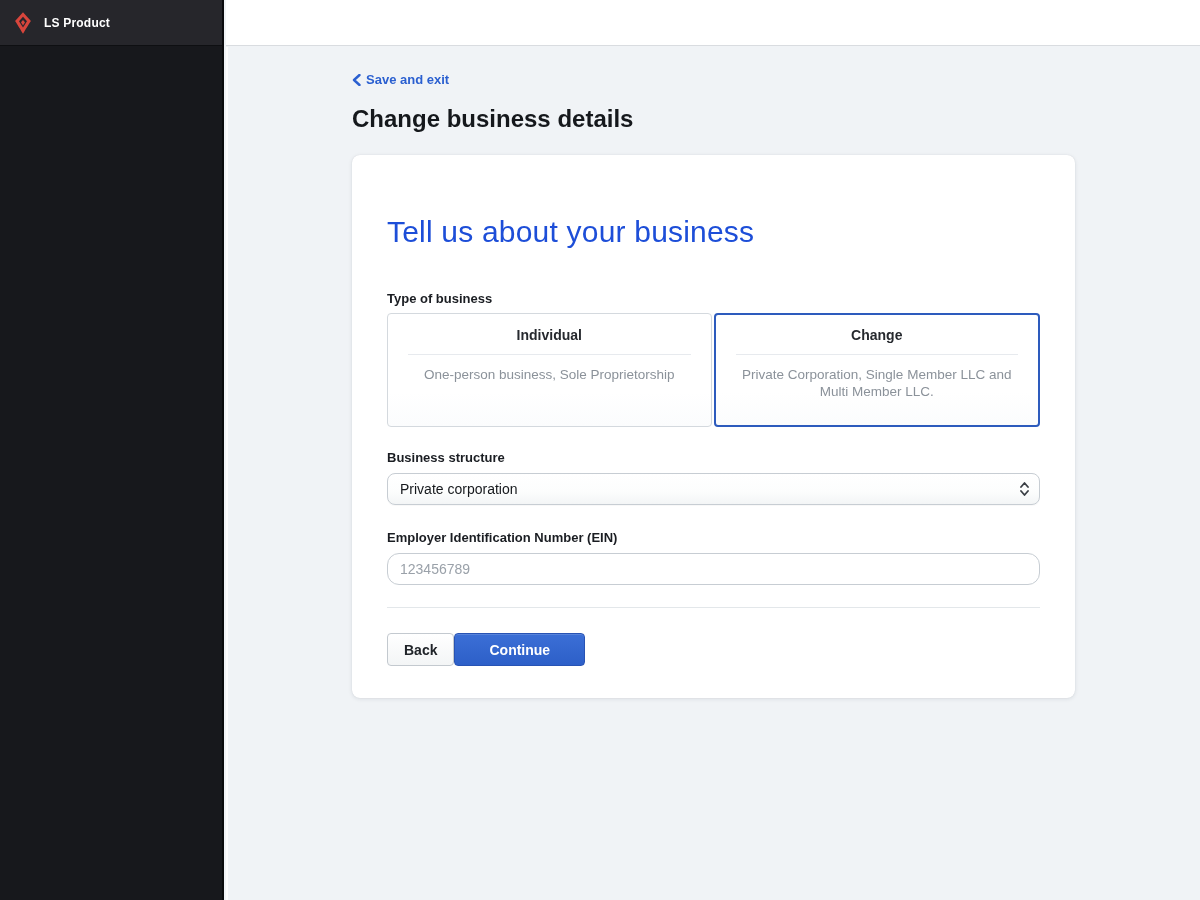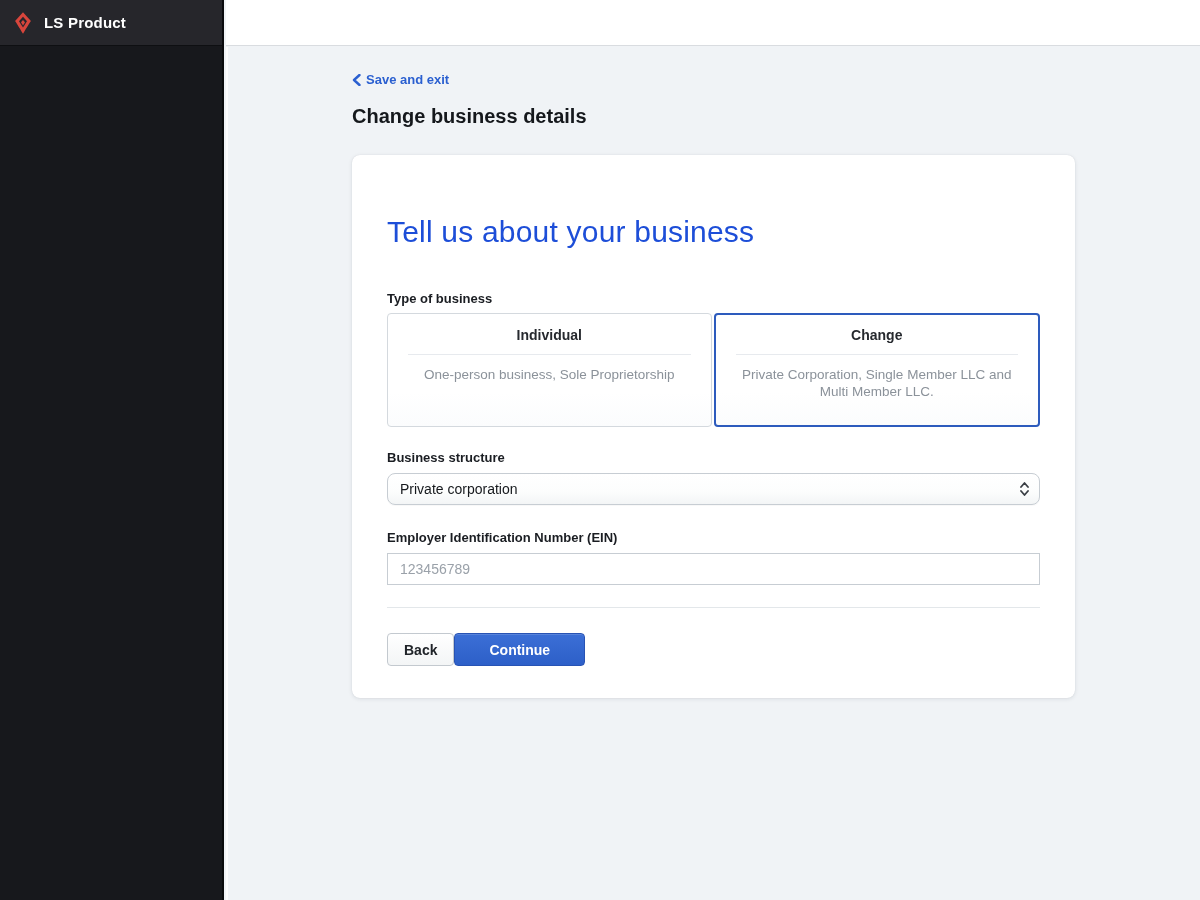--- a/index.html
+++ b/index.html
@@ -17,21 +17,21 @@
     background: #17181c;
     border-right: 2px solid #0a0b0d;
   }
   .sidebar-header {
     height: 46px; background: #26262b;
     display: flex; align-items: center; padding: 0 12px;
     border-bottom: 1px solid #0e0f12;
   }
   .logo-wrap { width: 22px; height: 26px; display: flex; align-items: center; justify-content: center; }
   .product-name {
-    color: #ffffff; font-size: 15px; font-weight: 700; margin-left: 10px; letter-spacing: .2px;
+    color: #ffffff; font-size: 12px; font-weight: 700; margin-left: 10px; letter-spacing: .2px;
   }
 
   
   .topbar {
     position: absolute; left: 226px; top: 0; right: 0; height: 46px;
     background: #ffffff; border-bottom: 1px solid #d9dce0;
   }
 
   
   .content {
@@ -40,21 +40,21 @@
   }
   .back-link {
     position: absolute; left: 124px; top: 25px;
     display: flex; align-items: center; gap: 5px;
     color: #2a5fd0; font-size: 13px; font-weight: 600; cursor: pointer;
     text-decoration: none;
   }
   .back-link svg { display: block; }
   .page-title {
     position: absolute; left: 124px; top: 58px;
-    font-size: 20px; font-weight: 700; color: #15181c;
+    font-size: 24px; font-weight: 700; color: #15181c;
   }
 
   
   .card {
     position: absolute; left: 124px; top: 108px;
     width: 723px; height: 543px;
     background: #ffffff; border-radius: 8px;
     box-shadow: 0 1px 4px rgba(20,30,50,0.10), 0 0 1px rgba(20,30,50,0.12);
     padding: 58px 35px 0 35px;
   }
@@ -97,21 +97,21 @@
     padding: 0 10px 0 12px; cursor: pointer;
     box-shadow: 0 1px 1px rgba(0,0,0,0.03);
   }
   .select-value { font-size: 14px; color: #15181c; }
   .stepper-icon { display: flex; flex-direction: column; gap: 2px; align-items: center; }
 
   
   .label-ein { margin-top: 25px; }
   .text-input {
     margin-top: 8px; height: 32px; width: 653px;
-    border: 1px solid #c7cdd3; border-radius: 0;
+    border: 1px solid #c7cdd3; border-radius: 12px;
     background: #ffffff; padding: 0 12px;
     font-family: "Liberation Sans", sans-serif;
     font-size: 14px; color: #15181c; outline: none;
   }
   .text-input::placeholder { color: #9aa1a9; opacity: 1; }
 
   
   .card-divider { margin-top: 22px; height: 1px; background: #e3e7ea; width: 653px; }
   .button-row { margin-top: 25px; display: flex; gap: 0; }
   .btn {

